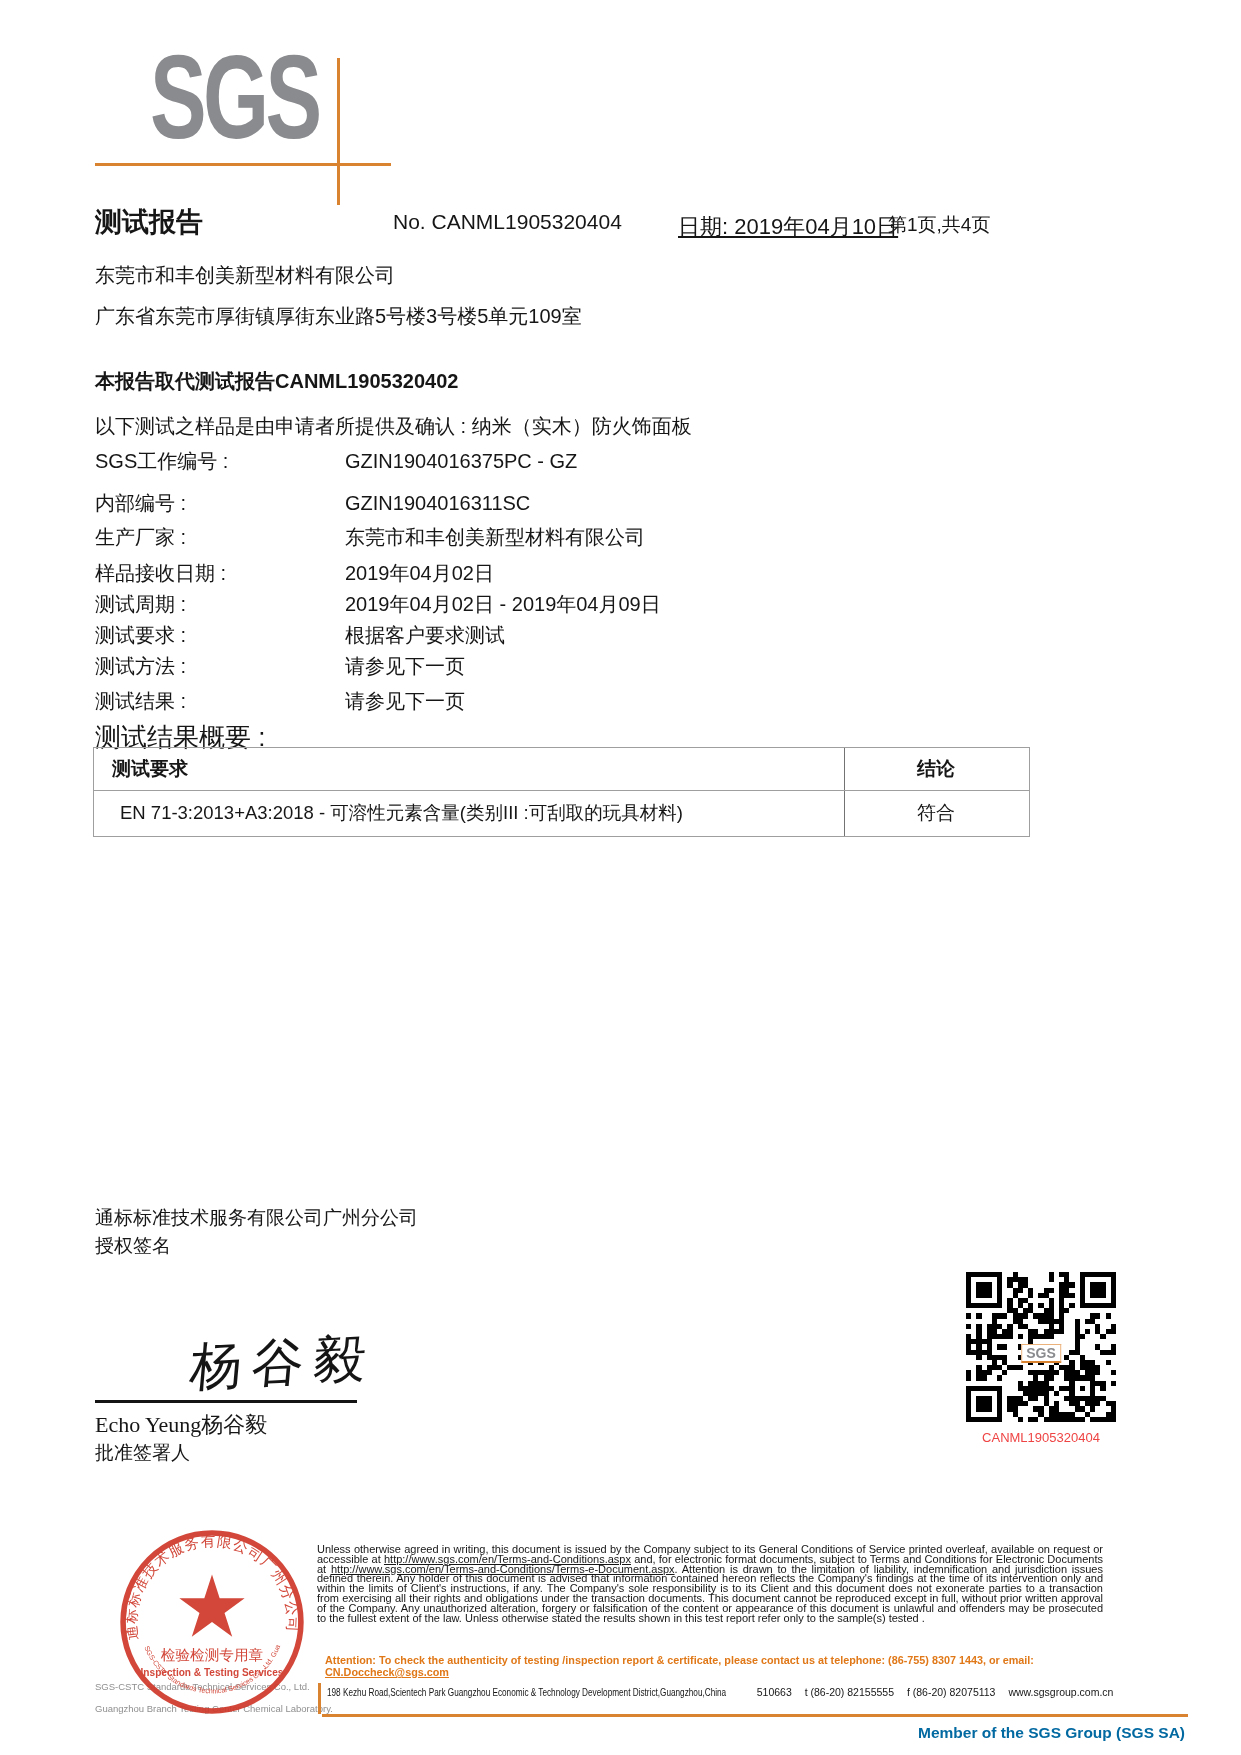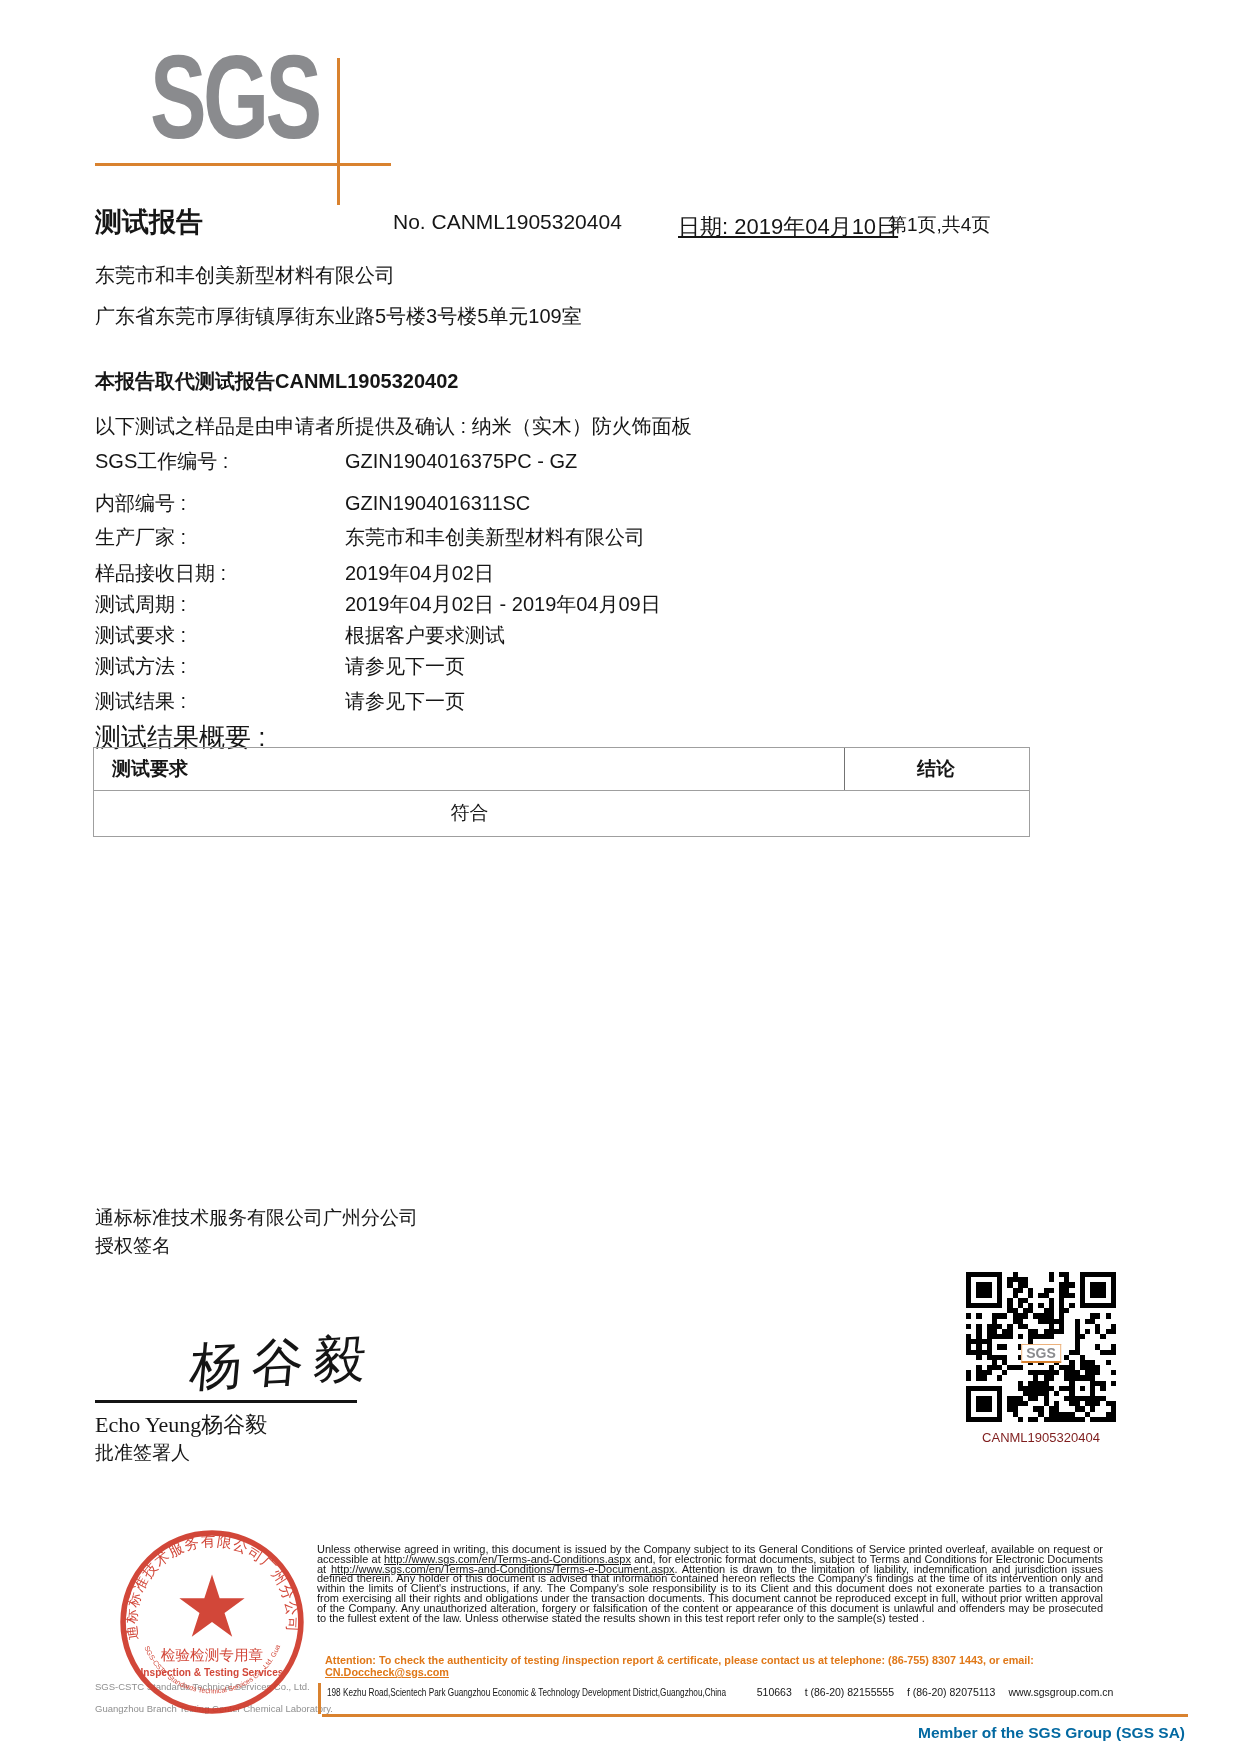--- a/index.html
+++ b/index.html
@@ -50,21 +50,21 @@
   .sig-line{position:absolute;left:95px;top:1400px;width:262px;height:3px;background:#141414;}
   .sig-name{position:absolute;left:95px;top:1410px;font-size:22px;font-family:Liberation Serif, serif;}
   .sig-role{position:absolute;left:95px;top:1440px;font-size:19px;}
 
   
   .qr-wrap{position:absolute;left:963px;top:1272px;width:156px;height:180px;}
   .qr-wrap svg{position:absolute;left:3px;top:0;}
   .qr-center{position:absolute;left:50%;top:72px;transform:translateX(-50%);
              background:#fff;color:#8a8b8e;font-weight:bold;font-size:14px;line-height:15px;
              padding:1px 4px 0 4px;border:1px solid #ecb27c;border-bottom:2px solid #d9822f;}
-  .qr-label{position:absolute;left:0;top:158px;width:156px;text-align:center;font-size:13px;color:#7f1d1d;}
+  .qr-label{position:absolute;left:0;top:158px;width:156px;text-align:center;font-size:13px;color:#ef4444;}
 
   
   .footer-co{position:absolute;left:95px;width:250px;font-size:9.5px;color:#8f8f8f;}
   .stamp{position:absolute;left:116px;top:1526px;opacity:0.93;}
 
   
   .disclaimer{position:absolute;left:317px;top:1545px;width:786px;font-size:11px;line-height:9.8px;
               text-align:justify;color:#161616;}
   .disclaimer .url{text-decoration:underline;}
   .attention{position:absolute;left:325px;top:1654px;width:786px;font-size:10.8px;line-height:12px;
@@ -113,20 +113,21 @@
     <div class="kv" style="top:240px"><span class="k">测试结果 :</span><span class="v">请参见下一页</span></div>
   </div>
 
   <div class="summary-heading">测试结果概要 :</div>
   <div class="summary-table">
     <div class="tr">
       <div class="th1">测试要求</div>
       <div class="th2">结论</div>
     </div>
     <div class="tr">
+      <div class="td1">EN 71-3:2013+A3:2018 - 可溶性元素含量(类别III :可刮取的玩具材料)</div>
       <div class="td2">符合</div>
     </div>
   </div>
 
   <div class="sig-company">通标标准技术服务有限公司广州分公司</div>
   <div class="sig-label">授权签名</div>
   <div class="sig-hand">杨谷毅</div>
   <div class="sig-line"></div>
   <div class="sig-name">Echo Yeung杨谷毅</div>
   <div class="sig-role">批准签署人</div>

